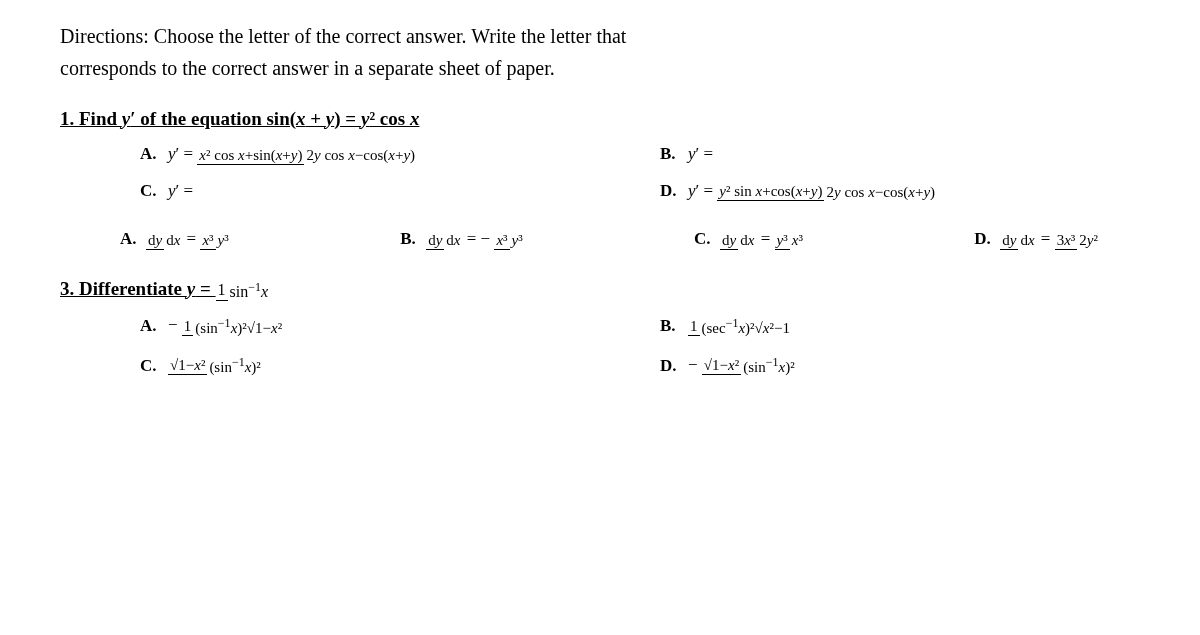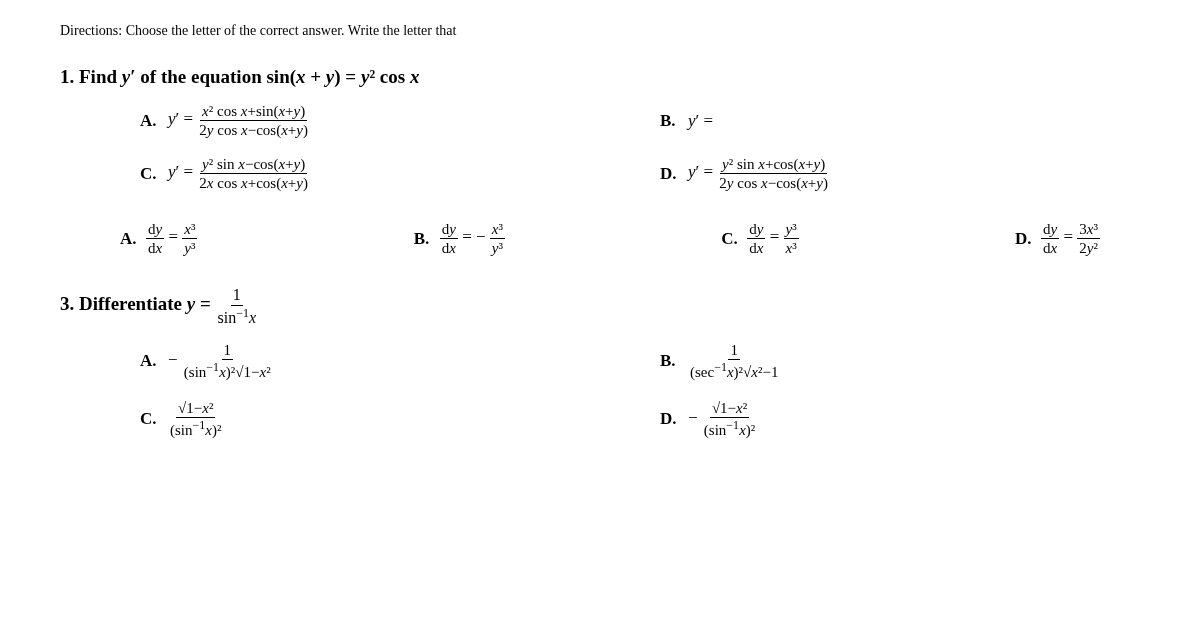--- a/index.html
+++ b/index.html
@@ -6,51 +6,51 @@
     body {
       background: #fff;
       font-family: 'Times New Roman', Times, serif;
       font-size: 18px;
       color: #000;
       width: 1200px;
       min-height: 635px;
       padding: 20px 60px;
     }
     .directions {
-      font-size: 14px;
+      font-size: 20px;
       line-height: 1.6;
       margin-bottom: 24px;
     }
     .question {
       margin-bottom: 28px;
     }
     .question-title {
       font-size: 19px;
       font-weight: bold;
       margin-bottom: 14px;
+      text-decoration: underline;
     }
     .choices-grid {
       display: grid;
       grid-template-columns: 1fr 1fr;
       gap: 16px 40px;
       margin-left: 80px;
     }
     .choice {
       display: flex;
       align-items: center;
       gap: 8px;
       font-size: 17px;
     }
     .choice-label {
       font-weight: bold;
       min-width: 20px;
     }
     .fraction {
       display: inline-flex;
-      flex-direction: column;
       align-items: center;
       vertical-align: middle;
       line-height: 1.2;
       font-size: 15px;
     }
     .fraction .numerator {
       border-bottom: 1px solid #000;
       padding: 0 2px;
       text-align: center;
     }
@@ -79,20 +79,21 @@
       gap: 18px 40px;
       margin-left: 80px;
     }
   </style>
 </head>
 <body>
 
 <div>
   <p class="directions">
     <span>Directions: Choose the letter of the correct answer. Write the letter that</span><br>
+    <span>corresponds to the correct answer in a separate sheet of paper.</span>
   </p>
 </div>
 
 <div class="question">
   <div class="question-title">
     1. Find <i>y</i>′ of the equation sin(<i>x</i> + <i>y</i>) = <i>y</i>² cos <i>x</i>
   </div>
   <div class="choices-grid">
 
     <div class="choice">
@@ -110,24 +111,20 @@
       <span class="choice-label">B.</span>
       <span>
         <i>y</i>′ =
       </span>
     </div>
 
     <div class="choice">
       <span class="choice-label">C.</span>
       <span>
         <i>y</i>′ =
-        <span class="fraction">
-          <span class="numerator"><i>y</i>² sin <i>x</i>−cos(<i>x</i>+<i>y</i>)</span>
-          <span class="denominator">2<i>x</i> cos <i>x</i>+cos(<i>x</i>+<i>y</i>)</span>
-        </span>
       </span>
     </div>
 
     <div class="choice">
       <span class="choice-label">D.</span>
       <span>
         <i>y</i>′ =
         <span class="fraction">
           <span class="numerator"><i>y</i>² sin <i>x</i>+cos(<i>x</i>+<i>y</i>)</span>
           <span class="denominator">2<i>y</i> cos <i>x</i>−cos(<i>x</i>+<i>y</i>)</span>

